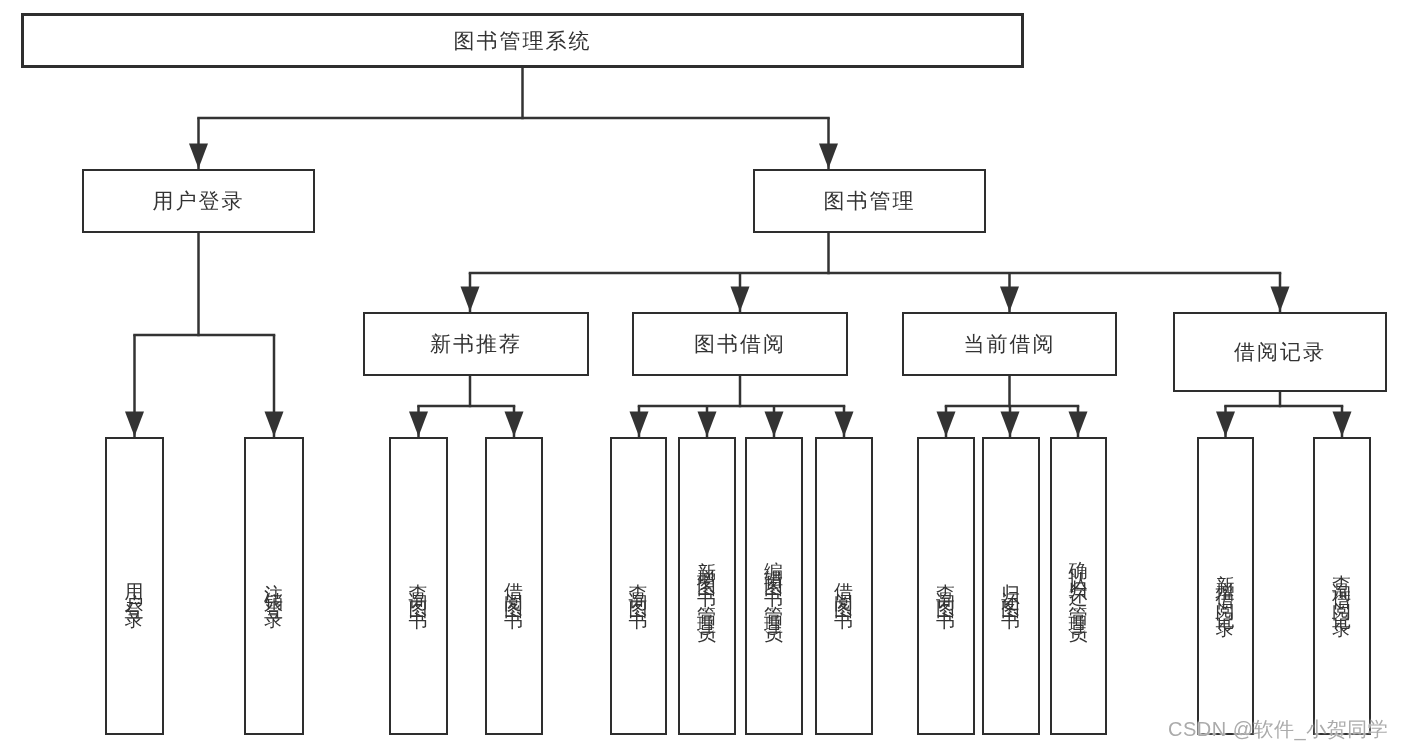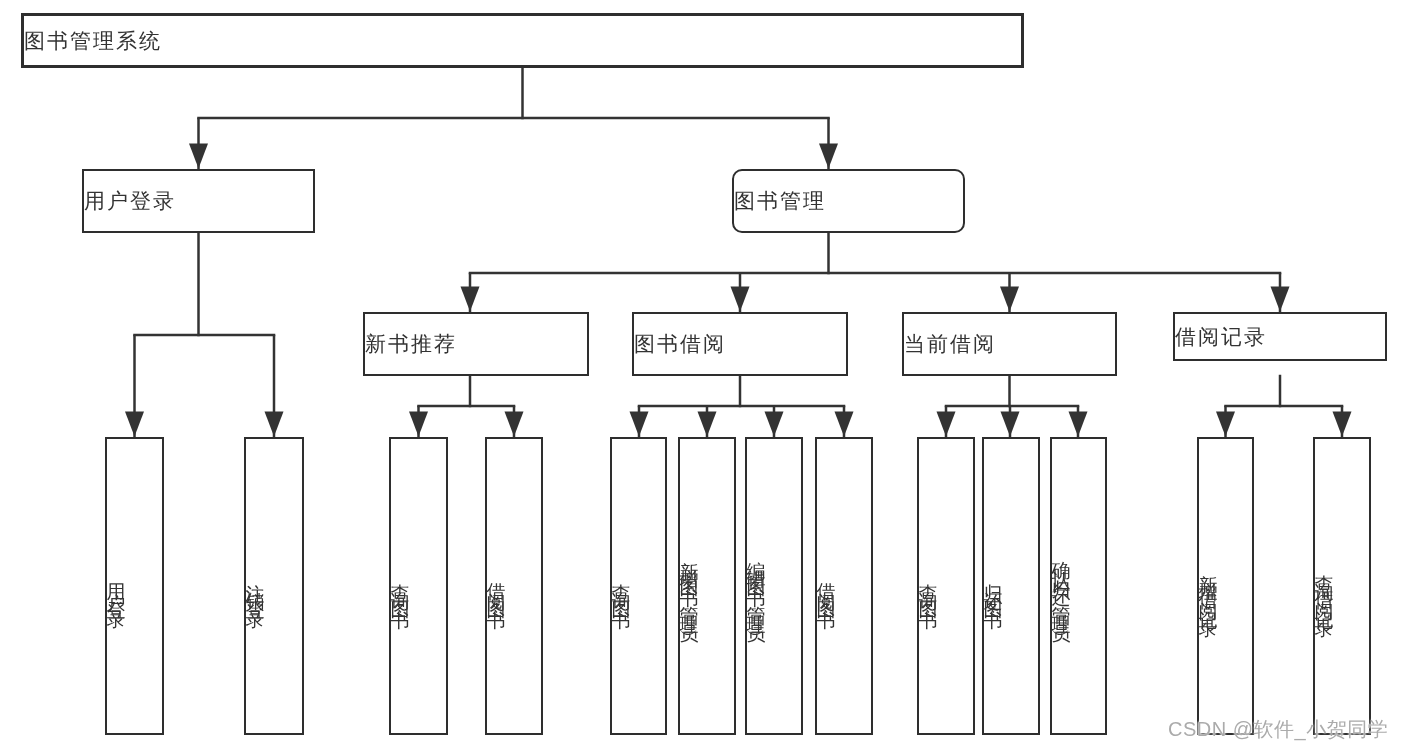--- a/index.html
+++ b/index.html
@@ -21,21 +21,21 @@
     top: 0;
     pointer-events: none;
   }
   .box {
     position: absolute;
     box-sizing: border-box;
     background: #ffffff;
     border: 2px solid var(--box-border, #2e2e2e);
     display: flex;
     align-items: center;
-    justify-content: flex-start;
+    justify-content: center;
     color: var(--text, #333333);
   }
   .box.root {
     border-width: 3px;
   }
   .hlabel {
     font-size: 21px;
     letter-spacing: 2px;
     white-space: nowrap;
   }
@@ -128,34 +128,34 @@
     </g>
   </svg>
 
   <div class="box root" style="left:21px; top:13px; width:1003px; height:55px;">
     <span class="hlabel">图书管理系统</span>
   </div>
 
   <div class="box" style="left:82px; top:169px; width:233px; height:64px;">
     <span class="hlabel">用户登录</span>
   </div>
-  <div class="box" style="left:732px; top:169px; width:233px; height:64px;border-radius:10px;">
+  <div class="box" style="left:753px; top:169px; width:233px; height:64px;">
     <span class="hlabel">图书管理</span>
   </div>
 
   <div class="box" style="left:363px; top:312px; width:226px; height:64px;">
     <span class="hlabel">新书推荐</span>
   </div>
   <div class="box" style="left:902px; top:312px; width:215px; height:64px;">
     <span class="hlabel">当前借阅</span>
   </div>
   <div class="box" style="left:632px; top:312px; width:216px; height:64px;">
     <span class="hlabel">图书借阅</span>
   </div>
-  <div class="box" style="left:1173px; top:312px; width:214px; height:49px;">
+  <div class="box" style="left:1173px; top:312px; width:214px; height:80px;">
     <span class="hlabel">借阅记录</span>
   </div>
 
   <div class="box" style="left:105px; top:437px; width:59px; height:298px;">
     <span class="vlabel">用户登录</span>
   </div>
   <div class="box" style="left:244px; top:437px; width:60px; height:298px;">
     <span class="vlabel">注销登录</span>
   </div>
 

